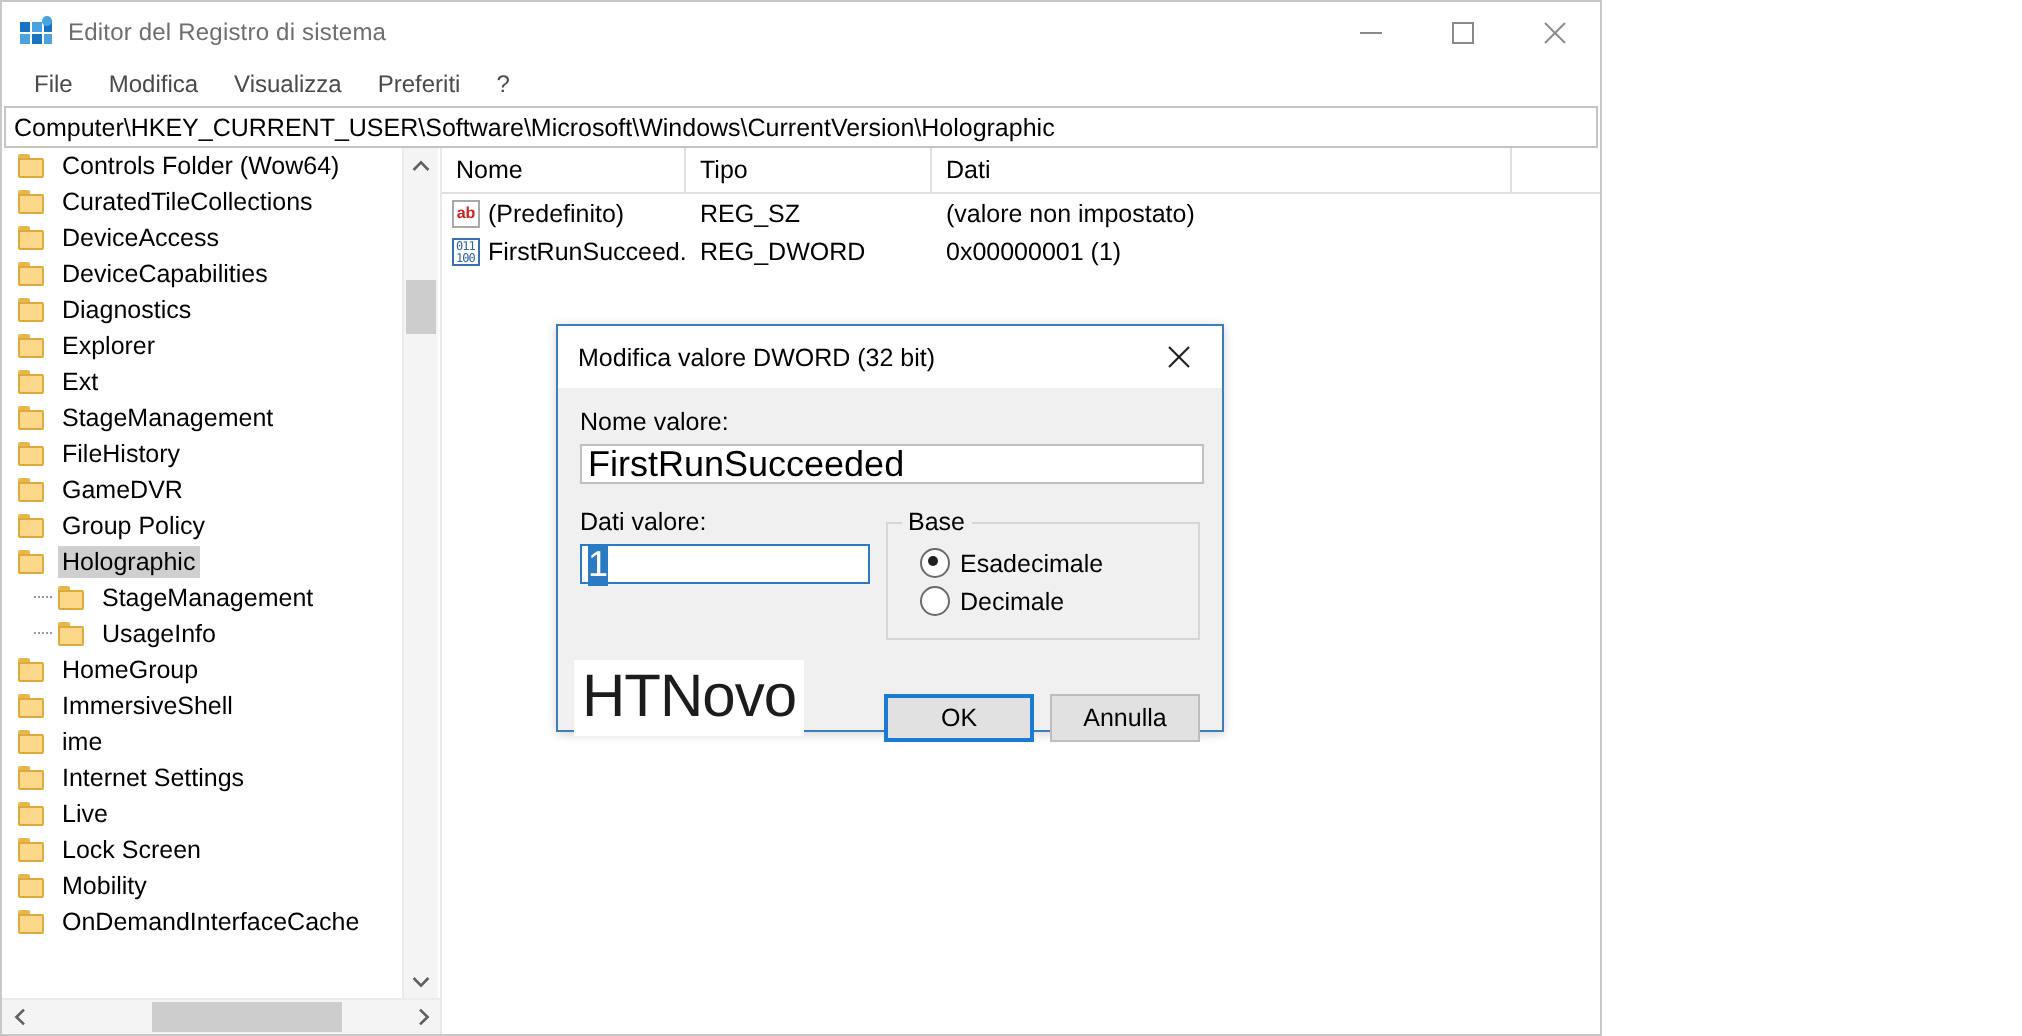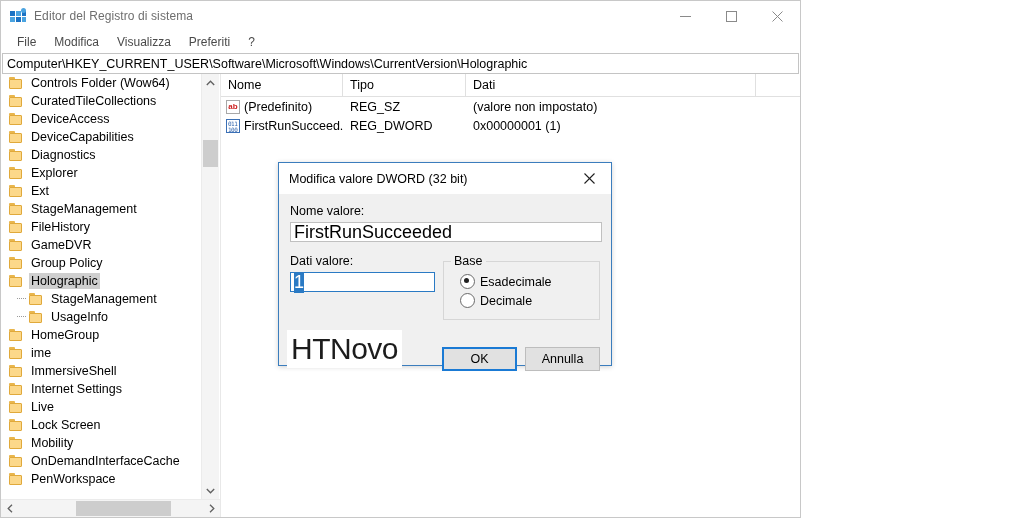--- a/index.html
+++ b/index.html
@@ -603,34 +603,34 @@
                 <span class="tab"></span>
                 <span class="body"></span>
               </span>
               <span class="lbl">HomeGroup</span>
             </div>
             <div class="treerow" style="position: relative;">
               <span class="folder">
                 <span class="tab"></span>
                 <span class="body"></span>
               </span>
+              <span class="lbl">ImmersiveShell</span>
+            </div>
+            <div class="treerow" style="position: relative;">
+              <span class="folder">
+                <span class="tab"></span>
+                <span class="body"></span>
+              </span>
               <span class="lbl">ime</span>
             </div>
             <div class="treerow" style="position: relative;">
               <span class="folder">
                 <span class="tab"></span>
                 <span class="body"></span>
               </span>
-              <span class="lbl">ImmersiveShell</span>
-            </div>
-            <div class="treerow" style="position: relative;">
-              <span class="folder">
-                <span class="tab"></span>
-                <span class="body"></span>
-              </span>
               <span class="lbl">Internet Settings</span>
             </div>
             <div class="treerow" style="position: relative;">
               <span class="folder">
                 <span class="tab"></span>
                 <span class="body"></span>
               </span>
               <span class="lbl">Live</span>
             </div>
             <div class="treerow" style="position: relative;">
@@ -646,27 +646,20 @@
                 <span class="body"></span>
               </span>
               <span class="lbl">Mobility</span>
             </div>
             <div class="treerow" style="position: relative;">
               <span class="folder">
                 <span class="tab"></span>
                 <span class="body"></span>
               </span>
               <span class="lbl">OnDemandInterfaceCache</span>
-            </div>
-            <div class="treerow" style="position: relative;">
-              <span class="folder">
-                <span class="tab"></span>
-                <span class="body"></span>
-              </span>
-              <span class="lbl">PenWorkspace</span>
             </div>
           </div>
         <div class="tree-vscroll">
           <div class="sb-arrow top">
             <svg width="9" height="6" viewBox="0 0 9 6">
                 <polyline points="0.8,5 4.5,1.2 8.2,5" fill="none" stroke="#606060" stroke-width="1.3"></polyline>
               </svg>
           </div>
           <div class="sb-thumb" style="top:66px;height:27px;"></div>
           <div class="sb-arrow bottom">

